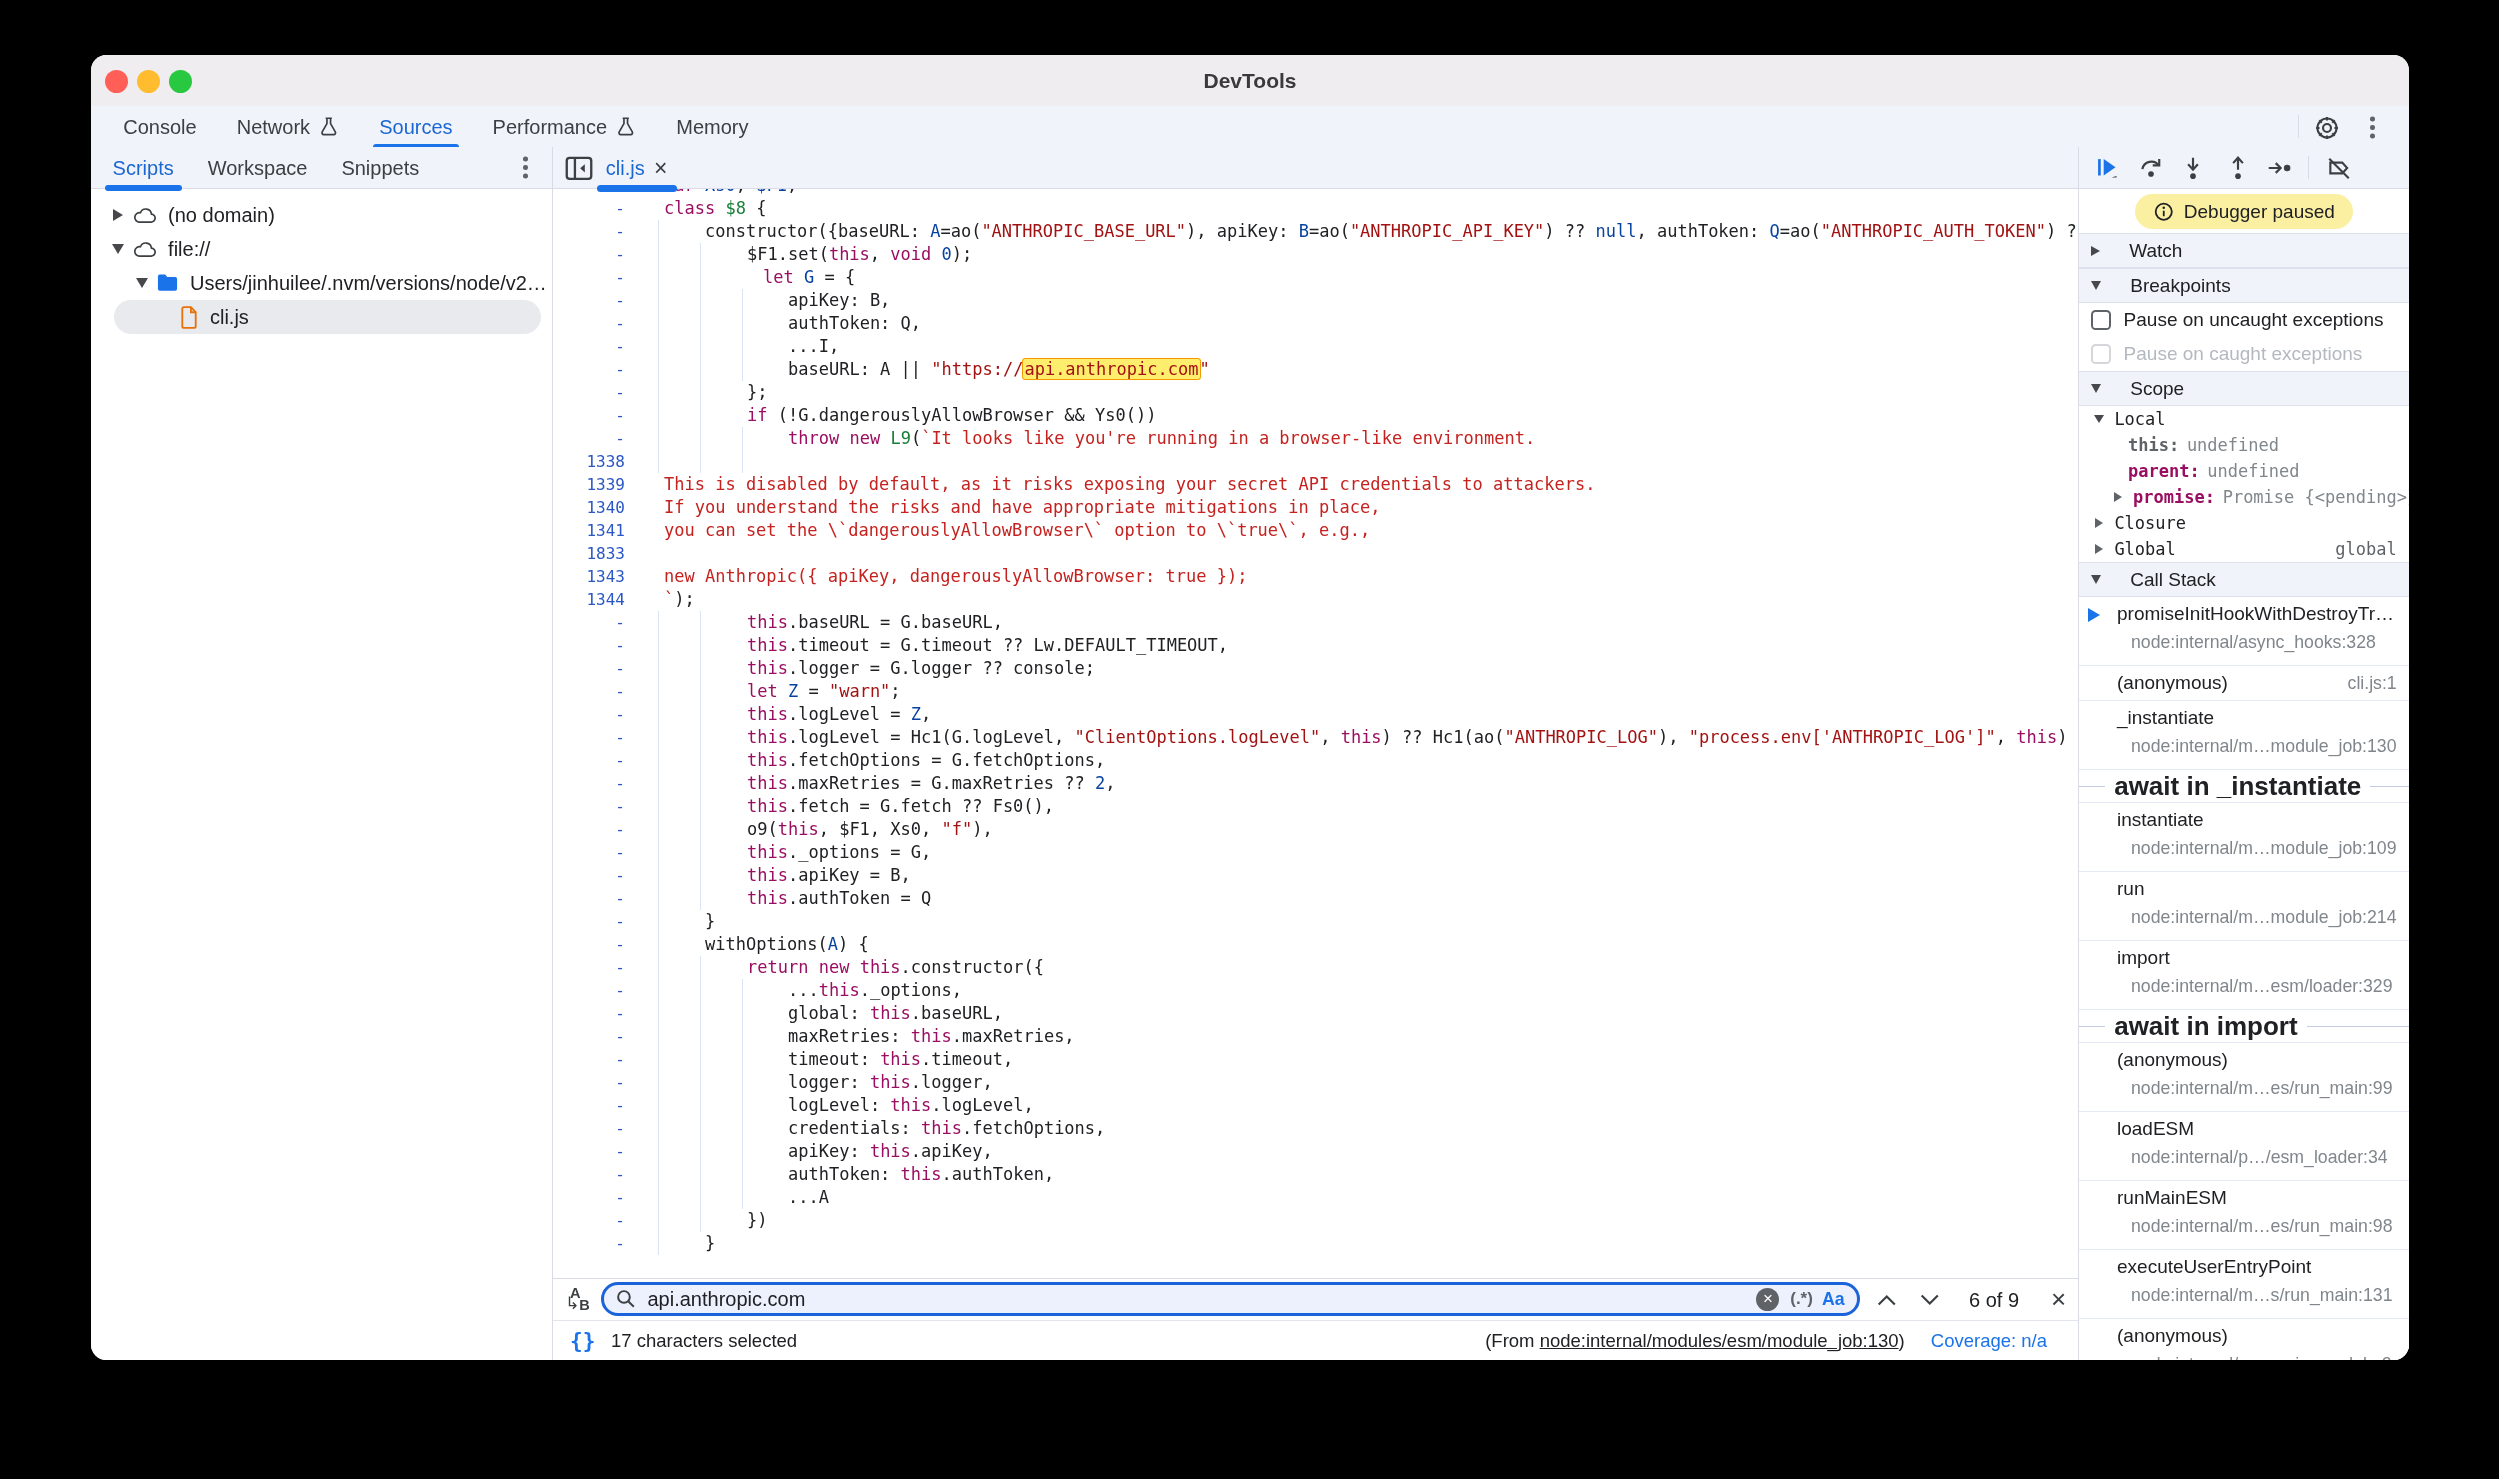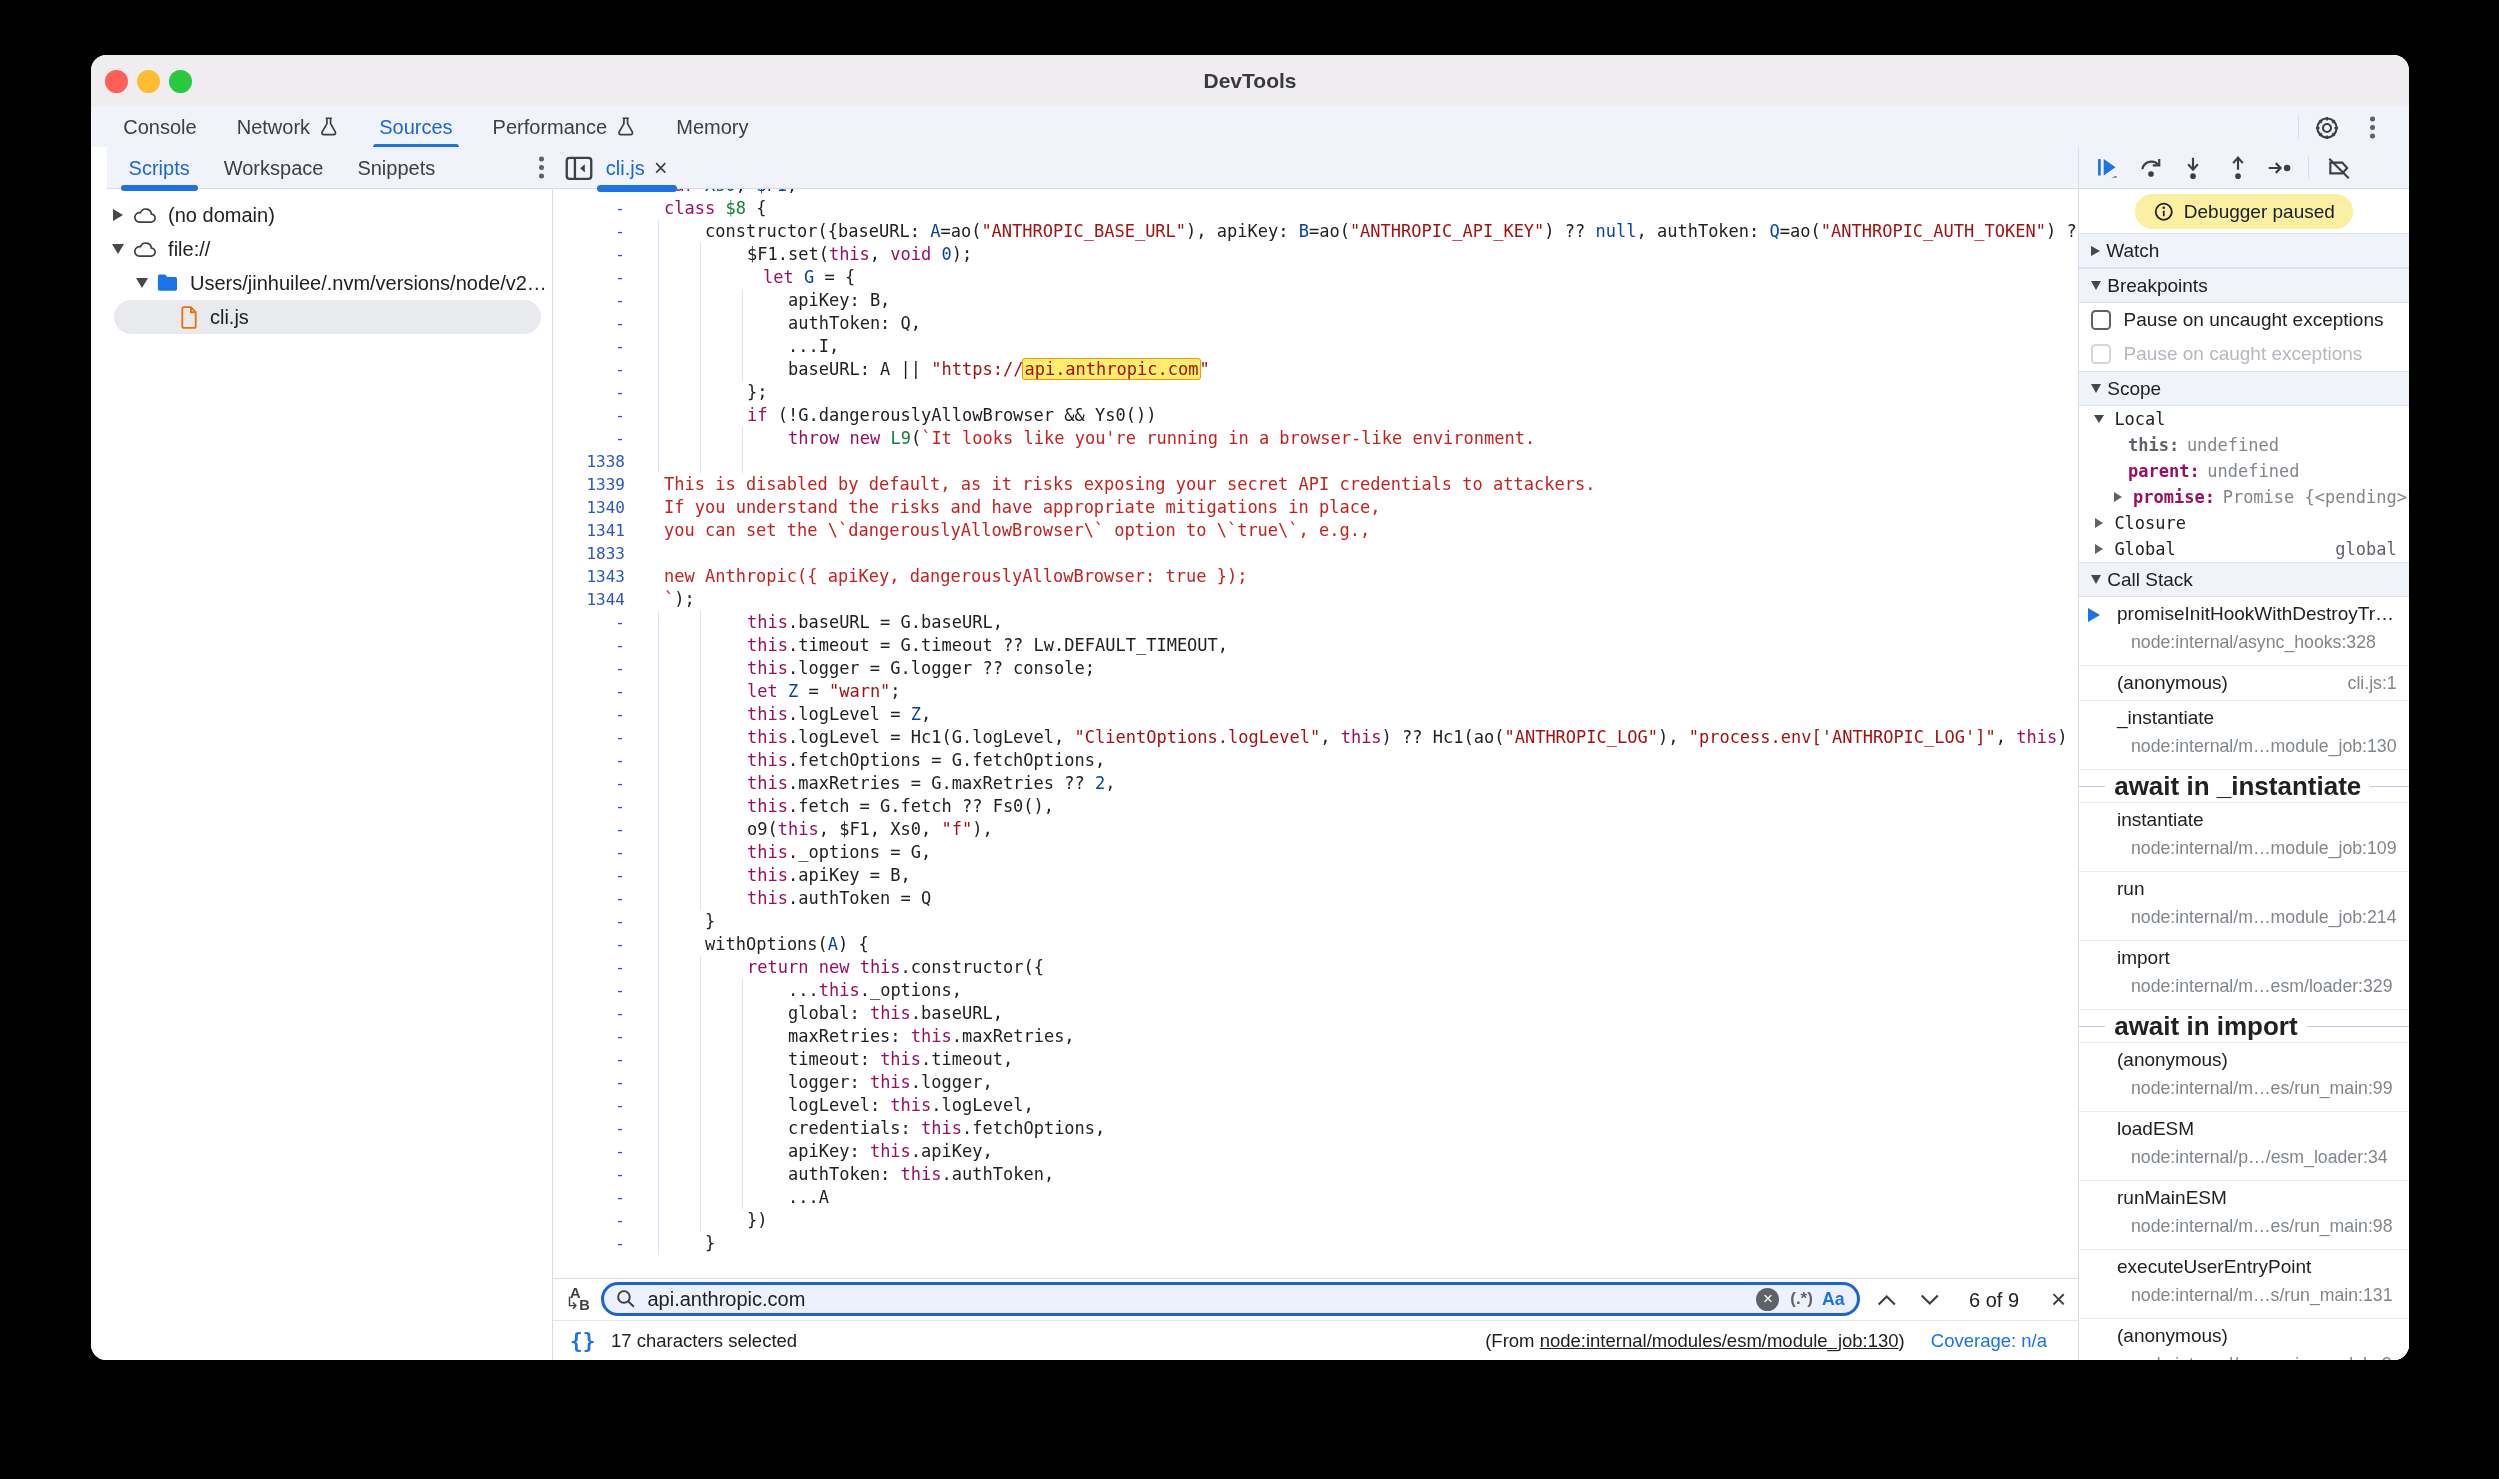--- a/index.html
+++ b/index.html
@@ -20,21 +20,21 @@
   .mtab.active{color:#1a67d2;}
   .mtab.active::after{content:"";position:absolute;left:14px;right:14px;bottom:-1.5px;height:5.4px;background:#1a73e8;border-radius:3.8px;}
   .tb-divider{position:absolute;left:2207px;top:9.2px;width:0.8px;height:23px;background:#d9dce7;}
   .tb-icon{position:absolute;top:6.2px;width:31px;height:31px;display:flex;align-items:center;justify-content:center;}
   .kebab{display:inline-block;width:4.6px;height:4.6px;border-radius:50%;background:#5f6368;box-shadow:0 -8.5px 0 #5f6368,0 8.5px 0 #5f6368;}
   
   #sidebar{position:absolute;left:0;top:92px;width:462px;height:1213px;background:#fff;border-right:0.8px solid #d9dce7;box-sizing:border-box;}
   #editor{position:absolute;left:462px;top:92px;width:1525px;height:1213px;background:#fff;}
   #rightpanel{position:absolute;left:1987px;top:92px;width:331px;height:1213px;background:#fff;border-left:0.8px solid #d9dce7;box-sizing:border-box;overflow:hidden;}
   
-  .sstrip{position:absolute;left:16px;top:0;width:100%;height:42px;background:#f1f3fa;border-bottom:0.8px solid #d9dce7;box-sizing:border-box;}
+  .sstrip{position:absolute;left:0;top:0;width:100%;height:42px;background:#f1f3fa;border-bottom:0.8px solid #d9dce7;box-sizing:border-box;}
   .stabs{position:absolute;left:4.6px;top:0;height:42px;display:flex;}
   .stab{position:relative;height:42px;display:flex;align-items:center;padding:0 17px;font-size:20px;color:#3c4043;}
   .stab.active{color:#1a67d2;}
   .stab.active::after{content:"";position:absolute;left:9.2px;right:9.2px;bottom:-1.5px;height:5.4px;background:#1a73e8;border-radius:3.8px;}
   .skebab{position:absolute;right:12.3px;top:6.2px;width:29px;height:29px;display:flex;align-items:center;justify-content:center;}
   #tree{position:absolute;left:0;top:42px;right:0;bottom:0;padding-top:9.2px;}
   .trow{height:34px;display:flex;align-items:center;font-size:20px;color:#202124;white-space:nowrap;overflow:hidden;}
   .trow .arr{width:17px;display:flex;justify-content:center;margin-right:6.2px;flex:none;}
   .trow .ticon{margin-right:10.8px;display:flex;flex:none;}
   .trow.selected{background:#e8eaed;border-radius:17px;margin-left:23px;margin-right:10.8px;}
@@ -77,21 +77,21 @@
   .srright{position:absolute;right:31px;top:0;height:40px;line-height:40px;display:flex;gap:26px;}
   .fromlink{text-decoration:underline;}
   .coverage{color:#1a73e8;}
   
   .dstrip{position:absolute;left:0;top:0;width:100%;height:42px;background:#f1f3fa;border-bottom:0.8px solid #d9dce7;box-sizing:border-box;}
   .dbtn{position:absolute;top:6.2px;width:34px;height:29px;display:flex;align-items:center;justify-content:center;}
   .ddiv{position:absolute;left:229px;top:9.2px;width:0.8px;height:23px;background:#d9dce7;}
   .pausedrow{position:absolute;left:0;top:42px;width:100%;height:45px;display:flex;align-items:center;justify-content:center;background:#fff;}
   .pausedpill{display:flex;align-items:center;gap:9.2px;background:#fbf0a2;border-radius:18.5px;padding:6.2px 18.5px;font-size:19px;color:#202124;}
   #dsections{position:absolute;left:0;top:86px;width:100%;bottom:0;}
-  .shead{height:35px;background:#f1f3fa;border-top:0.8px solid #dde1ec;border-bottom:0.8px solid #dde1ec;box-sizing:border-box;display:flex;align-items:center;padding-left:12.3px;font-size:19px;color:#202124;gap:6px;}
+  .shead{height:35px;background:#f1f3fa;border-top:0.8px solid #dde1ec;border-bottom:0.8px solid #dde1ec;box-sizing:border-box;display:flex;align-items:center;padding-left:12.3px;font-size:19px;color:#202124;gap:29px;}
   .shead .tri-r{border-left-width:9.2px;border-top-width:5.4px;border-bottom-width:5.4px;}
   .shead .tri-d{border-top-width:9.2px;border-left-width:5.4px;border-right-width:5.4px;}
   .bprow{height:34px;display:flex;align-items:center;padding-left:12.3px;gap:12.3px;font-size:19px;color:#202124;background:#fff;}
   .bprow .cb{width:20px;height:20px;border:2.3px solid #5f6368;border-radius:4.6px;box-sizing:border-box;flex:none;}
   .bprow.disabled{color:#b4b8bf;}
   .bprow.disabled .cb{border-color:#d4d6da;}
   .scoperow{height:26px;display:flex;align-items:center;font-family:"DejaVu Sans Mono",monospace;font-size:17px;color:#202124;background:#fff;white-space:nowrap;}
   .scoperow .arr{width:15.4px;margin-right:7.7px;display:flex;justify-content:center;flex:none;}
   .scoperow .tri-r{border-left-width:8.5px;border-top-width:5.4px;border-bottom-width:5.4px;border-left-color:#5f6368;}
   .scoperow .tri-d{border-top-width:8.5px;border-left-width:5.4px;border-right-width:5.4px;border-top-color:#46484b;}

